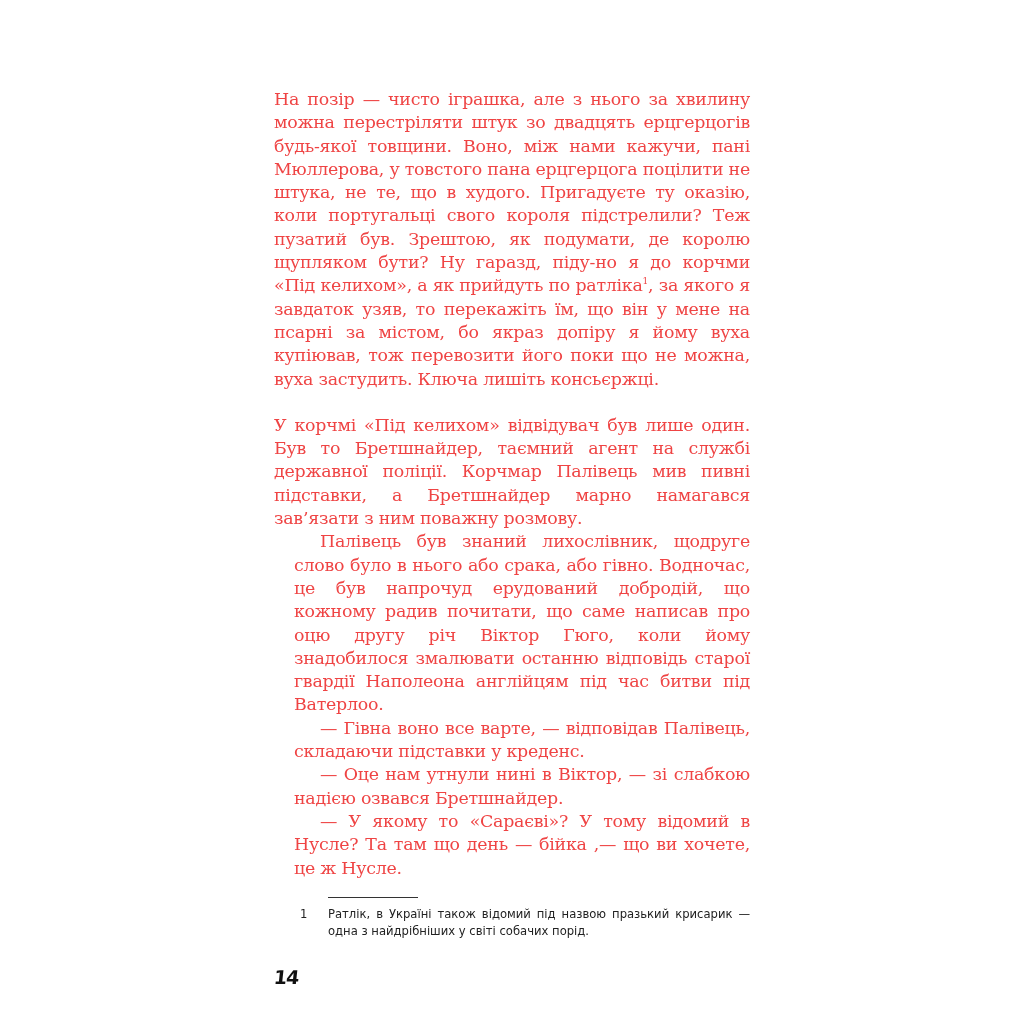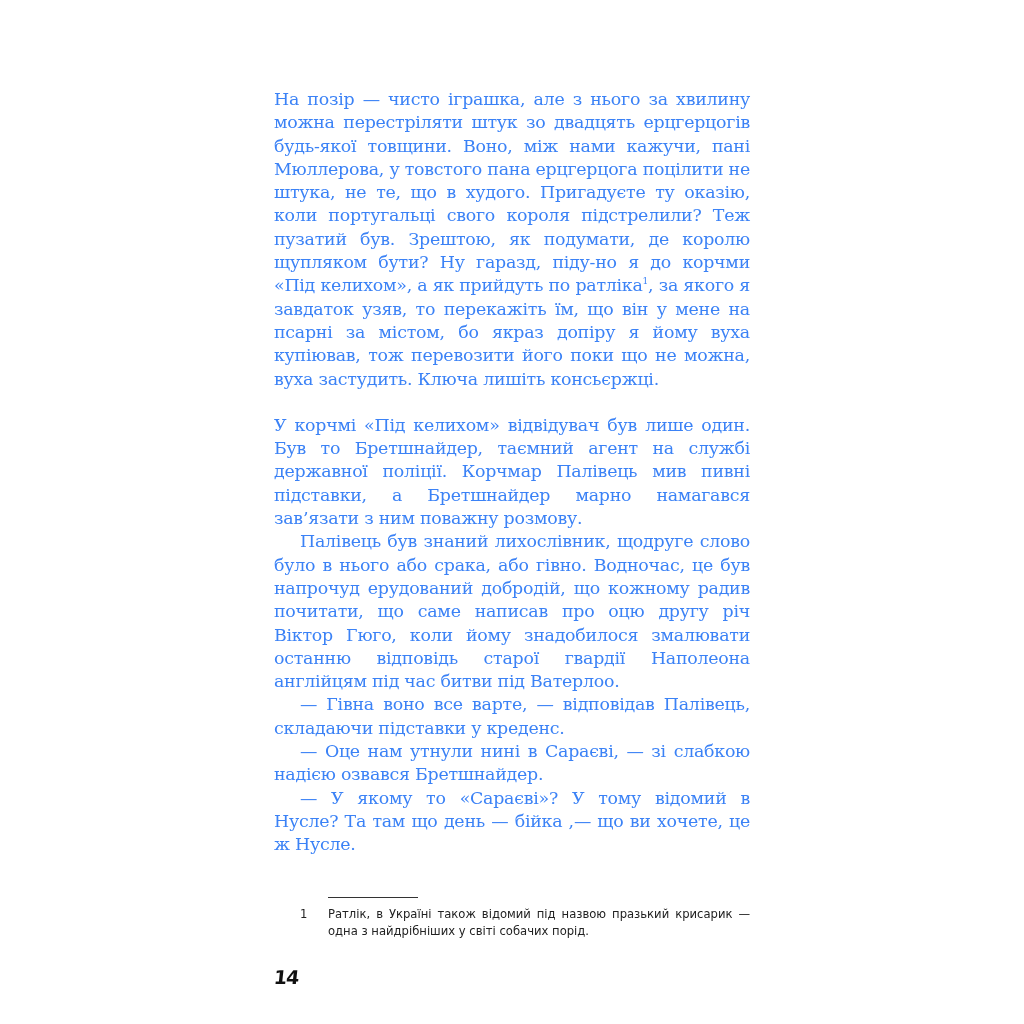--- a/index.html
+++ b/index.html
@@ -20,29 +20,30 @@
       top: 88px;
       width: 476px;
     }
     .body-text {
       font-family: "DejaVu Serif", "Liberation Serif", serif;
       font-size: 17.4px;
       line-height: 23.3px;
       text-align: justify;
       letter-spacing: -0.25px;
       word-spacing: 0px;
-      color: #3b82f6;
+      color: #ef4444;
     }
     .body-text p {
       margin: 0;
       text-align: justify;
       text-align-last: left;
     }
     .body-text p.indent {
       text-indent: 26px;
+      margin-left: 20px;
     }
     .section-gap {
       height: 23px;
     }
     sup.fn-ref {
       font-size: 9px;
       line-height: 0;
       vertical-align: super;
     }
     .footnote-area {
@@ -92,21 +93,21 @@
 
 <div class="page">
   <div class="body-text">
     <p><span>На позір — чисто іграшка, але з нього за хвилину можна перестріляти штук зо двадцять ерцгерцогів будь-якої товщини. Воно, між нами кажучи, пані Мюллерова, у товстого пана ерцгерцога поцілити не штука, не те, що в худого. Пригадуєте ту оказію, коли португальці свого короля підстрелили? Теж пузатий був. Зрештою, як подумати, де королю щупляком бути? Ну гаразд, піду-но я до корчми «Під келихом», а як прийдуть по ратліка</span><sup class="fn-ref">1</sup><span>, за якого я завдаток узяв, то перекажіть їм, що він у мене на псарні за містом, бо якраз допіру я йому вуха купіював, тож перевозити його поки що не можна, вуха застудить. Ключа лишіть консьєржці.</span></p>
 
     <div class="section-gap"></div>
 
     <p>У корчмі «Під келихом» відвідувач був лише один. Був то Бретшнайдер, таємний агент на службі державної поліції. Корчмар Палівець мив пивні підставки, а Бретшнайдер марно намагався зав’язати з ним поважну розмову.</p>
     <p class="indent">Палівець був знаний лихослівник, щодруге слово було в нього або срака, або гівно. Водночас, це був напрочуд ерудований добродій, що кожному радив почитати, що саме написав про оцю другу річ Віктор Гюго, коли йому знадобилося змалювати останню відповідь старої гвардії Наполеона англійцям під час битви під Ватерлоо.</p>
     <p class="indent">— Гівна воно все варте, — відповідав Палівець, складаючи підставки у креденс.</p>
-    <p class="indent">— Оце нам утнули нині в Сараєві, — зі слабкою надією озвався Бретшнайдер.</p>
+    <p class="indent">— Оце нам утнули нині в Віктор, — зі слабкою надією озвався Бретшнайдер.</p>
     <p class="indent">— У якому то «Сараєві»? У тому відомий в Нусле? Та там що день — бійка ,— що ви хочете, це ж Нусле.</p>
   </div>
 </div>
 
 <div class="footnote-area">
   <div class="footnote-rule"></div>
   <div class="footnote">
     <span class="footnote-num">1</span>
     <span class="footnote-text">Ратлік, в Україні також відомий під назвою празький крисарик — одна з найдрібніших у світі собачих порід.</span>
   </div>

